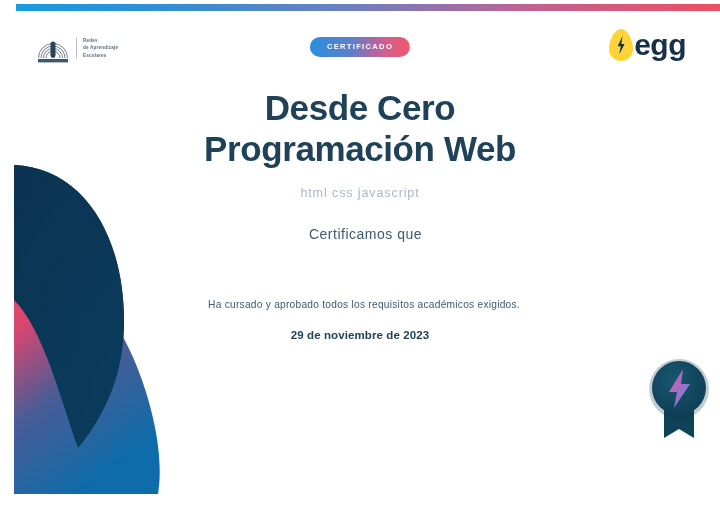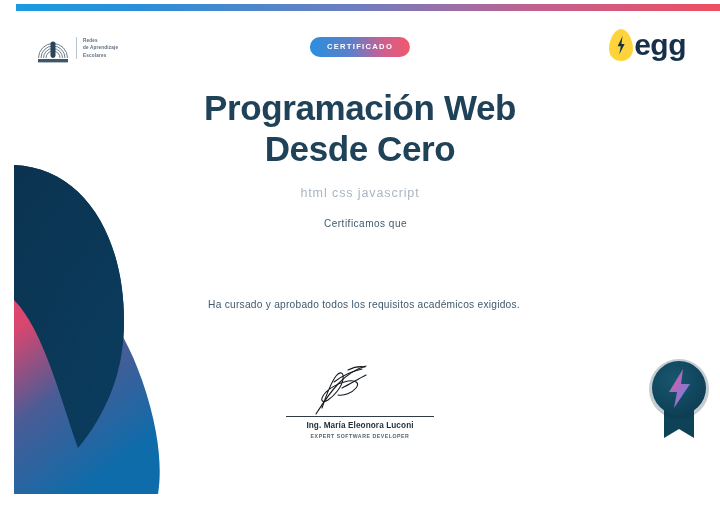--- a/index.html
+++ b/index.html
@@ -124,22 +124,22 @@
     position: absolute;
     left: 0; right: 0;
     top: 186px;
     font-size: 12.5px;
     color: #a9b6c2;
     letter-spacing: 0.9px;
   }
   .certify-line {
     position: absolute;
     left: 0; right: 0;
-    top: 218px;
-    font-size: 10px;
+    top: 226px;
+    font-size: 14px;
     color: #3f5a6e;
     letter-spacing: 0.5px;
     margin-left: 11px;
   }
   .recipient-name {
     position: absolute;
     left: 0; right: 0;
     top: 252px;
     font-size: 25px;
     font-weight: 700;
@@ -269,51 +269,35 @@
         <path d="M13 1 C 20 1 25 13 25 21 C 25 28.2 19.6 33 13 33 C 6.4 33 1 28.2 1 21 C 1 13 6 1 13 1 Z" fill="#ffd43b"></path>
         <path d="M14.6 8 L 9.6 18.2 L 12.8 18.2 L 11.2 26.5 L 16.6 16 L 13.4 16 Z" fill="#16304a"></path>
       </svg>
       <div class="egg-word">egg</div>
     </div>
   </div>
 
   <div class="body-block">
 
     <div class="course-title">
+      <div>Desde Cero</div>
       <div>Programación Web</div>
-      <div>Desde Cero</div>
     </div>
 
     <div class="course-subtitle">html css javascript</div>
 
     <div class="certify-line">Certificamos que</div>
 
 
     <div class="statement">Ha cursado y aprobado todos los requisitos académicos exigidos.</div>
 
+    <div class="date-line">29 de noviembre de 2023</div>
 
     <div class="signatures">
 
-      <div class="sig-block">
-        <svg class="sig-draw" viewBox="0 0 148 54" xmlns="http://www.w3.org/2000/svg">
-          <g fill="none" stroke="#14181c" stroke-width="1.1" stroke-linecap="round">
-            <path d="M30 52 C 44 30 58 10 80 4"></path>
-            <path d="M36 46 C 40 34 44 22 50 14 C 54 9 58 10 57 17
-                     C 56 25 48 34 42 38 C 37 41 34 39 37 34
-                     C 41 27 52 21 62 19 C 70 18 74 21 70 26
-                     C 66 31 58 34 52 33"></path>
-            <path d="M48 20 C 56 14 66 9 76 7"></path>
-            <path d="M56 26 C 64 22 72 17 80 13"></path>
-            <path d="M62 8 C 68 5 74 4 79 5"></path>
-          </g>
-        </svg>
-        <div class="sig-rule"></div>
-        <div class="sig-name">Ing. María Eleonora Luconi</div>
-        <div class="sig-role">EXPERT SOFTWARE DEVELOPER</div>
-      </div>
 
 
     </div>
   </div>
 
   <svg class="medal" viewBox="0 0 70 86" xmlns="http://www.w3.org/2000/svg">
     <defs>
       <linearGradient id="boltGrad" x1="0" y1="0" x2="1" y2="1">
         <stop offset="0%" stop-color="#e45c9a"></stop>
         <stop offset="55%" stop-color="#9d6fc8"></stop>

